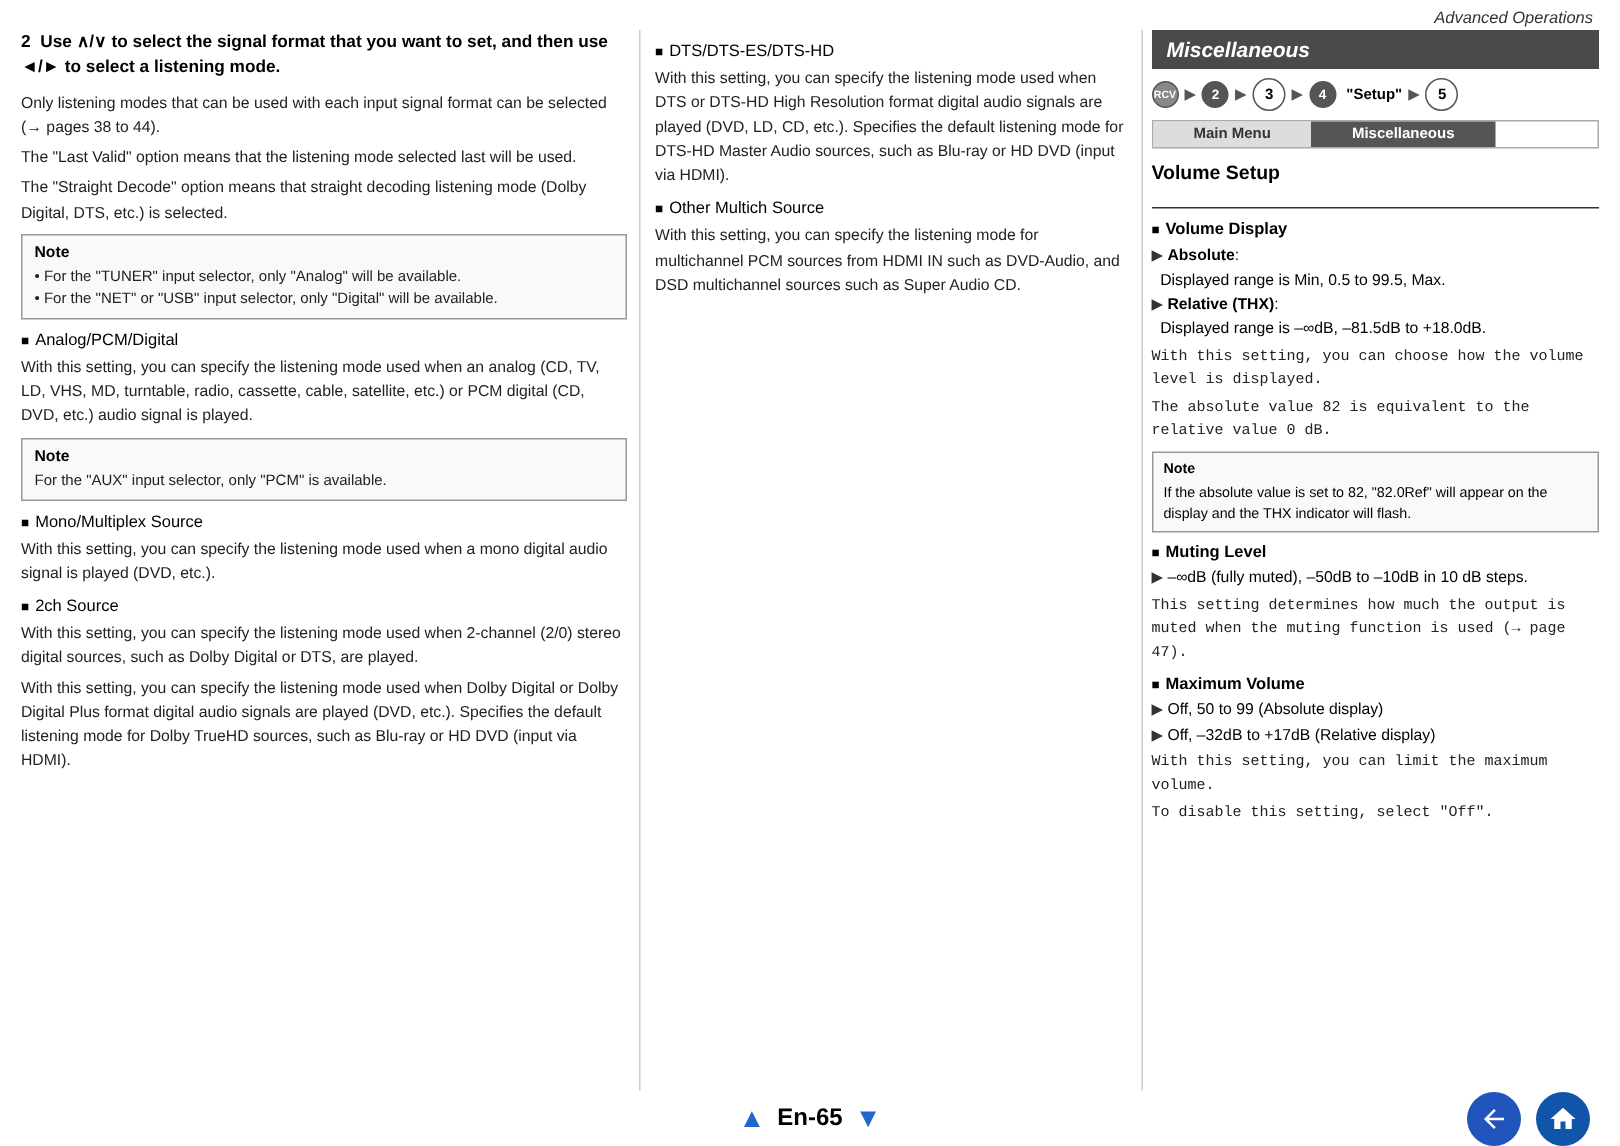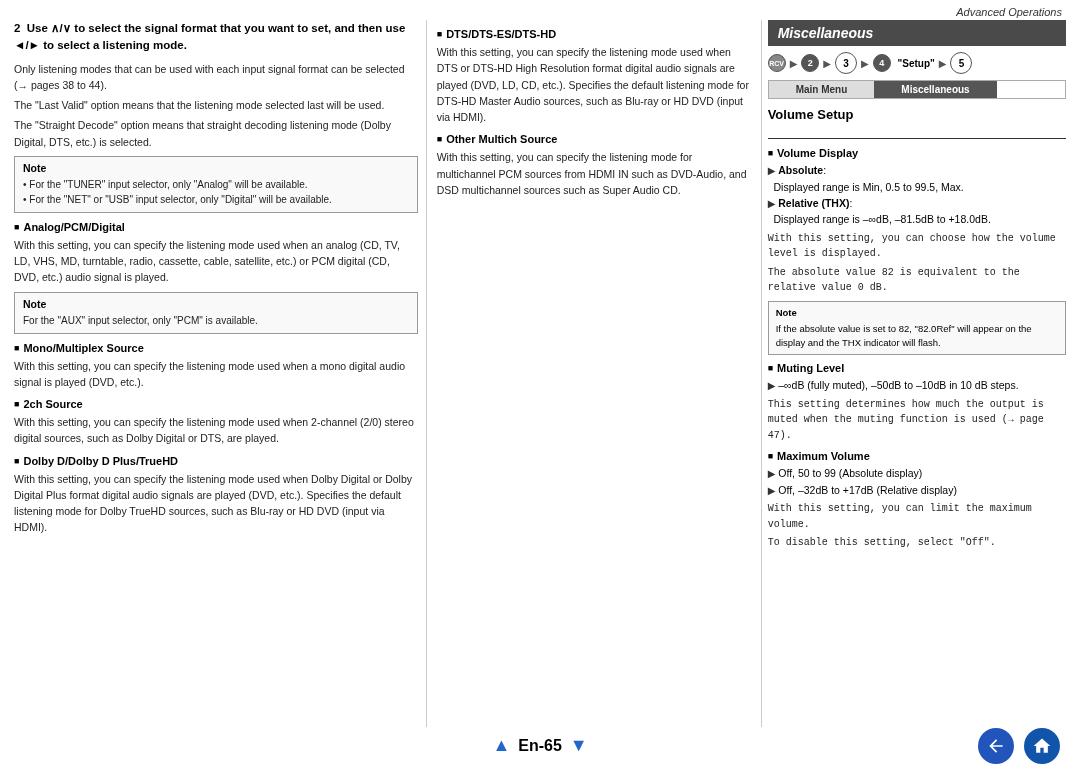--- a/index.html
+++ b/index.html
@@ -71,21 +71,21 @@
       margin-bottom: 3px;
     }
 
     .note-box .note-item {
       font-size: 10px;
       line-height: 1.5;
       color: #222;
     }
 
     .section-heading {
-      font-weight: bold;
+      font-weight: normal;
       font-size: 11px;
       margin: 8px 0 4px 0;
       display: flex;
       align-items: center;
       gap: 4px;
     }
 
     .section-heading::before {
       content: '■';
       font-size: 9px;
@@ -325,21 +325,20 @@
         <div class="note-title">Note</div>
         <div class="note-item">For the "AUX" input selector, only "PCM" is available.</div>
       </div>
 
       <div class="section-heading">Mono/Multiplex Source</div>
       <p class="body-text">With this setting, you can specify the listening mode used when a mono digital audio signal is played (DVD, etc.).</p>
 
       <div class="section-heading">2ch Source</div>
       <p class="body-text">With this setting, you can specify the listening mode used when 2-channel (2/0) stereo digital sources, such as Dolby Digital or DTS, are played.</p>
 
-      <div class="section-heading">Dolby D/Dolby D Plus/TrueHD</div>
       <p class="body-text">With this setting, you can specify the listening mode used when Dolby Digital or Dolby Digital Plus format digital audio signals are played (DVD, etc.). Specifies the default listening mode for Dolby TrueHD sources, such as Blu-ray or HD DVD (input via HDMI).</p>
     </div>
 
     <div class="middle-column">
 
       <div class="section-heading">DTS/DTS-ES/DTS-HD</div>
       <p class="body-text">With this setting, you can specify the listening mode used when DTS or DTS-HD High Resolution format digital audio signals are played (DVD, LD, CD, etc.). Specifies the default listening mode for DTS-HD Master Audio sources, such as Blu-ray or HD DVD (input via HDMI).</p>
 
       <div class="section-heading">Other Multich Source</div>
       <p class="body-text">With this setting, you can specify the listening mode for multichannel PCM sources from HDMI IN such as DVD-Audio, and DSD multichannel sources such as Super Audio CD.</p>

